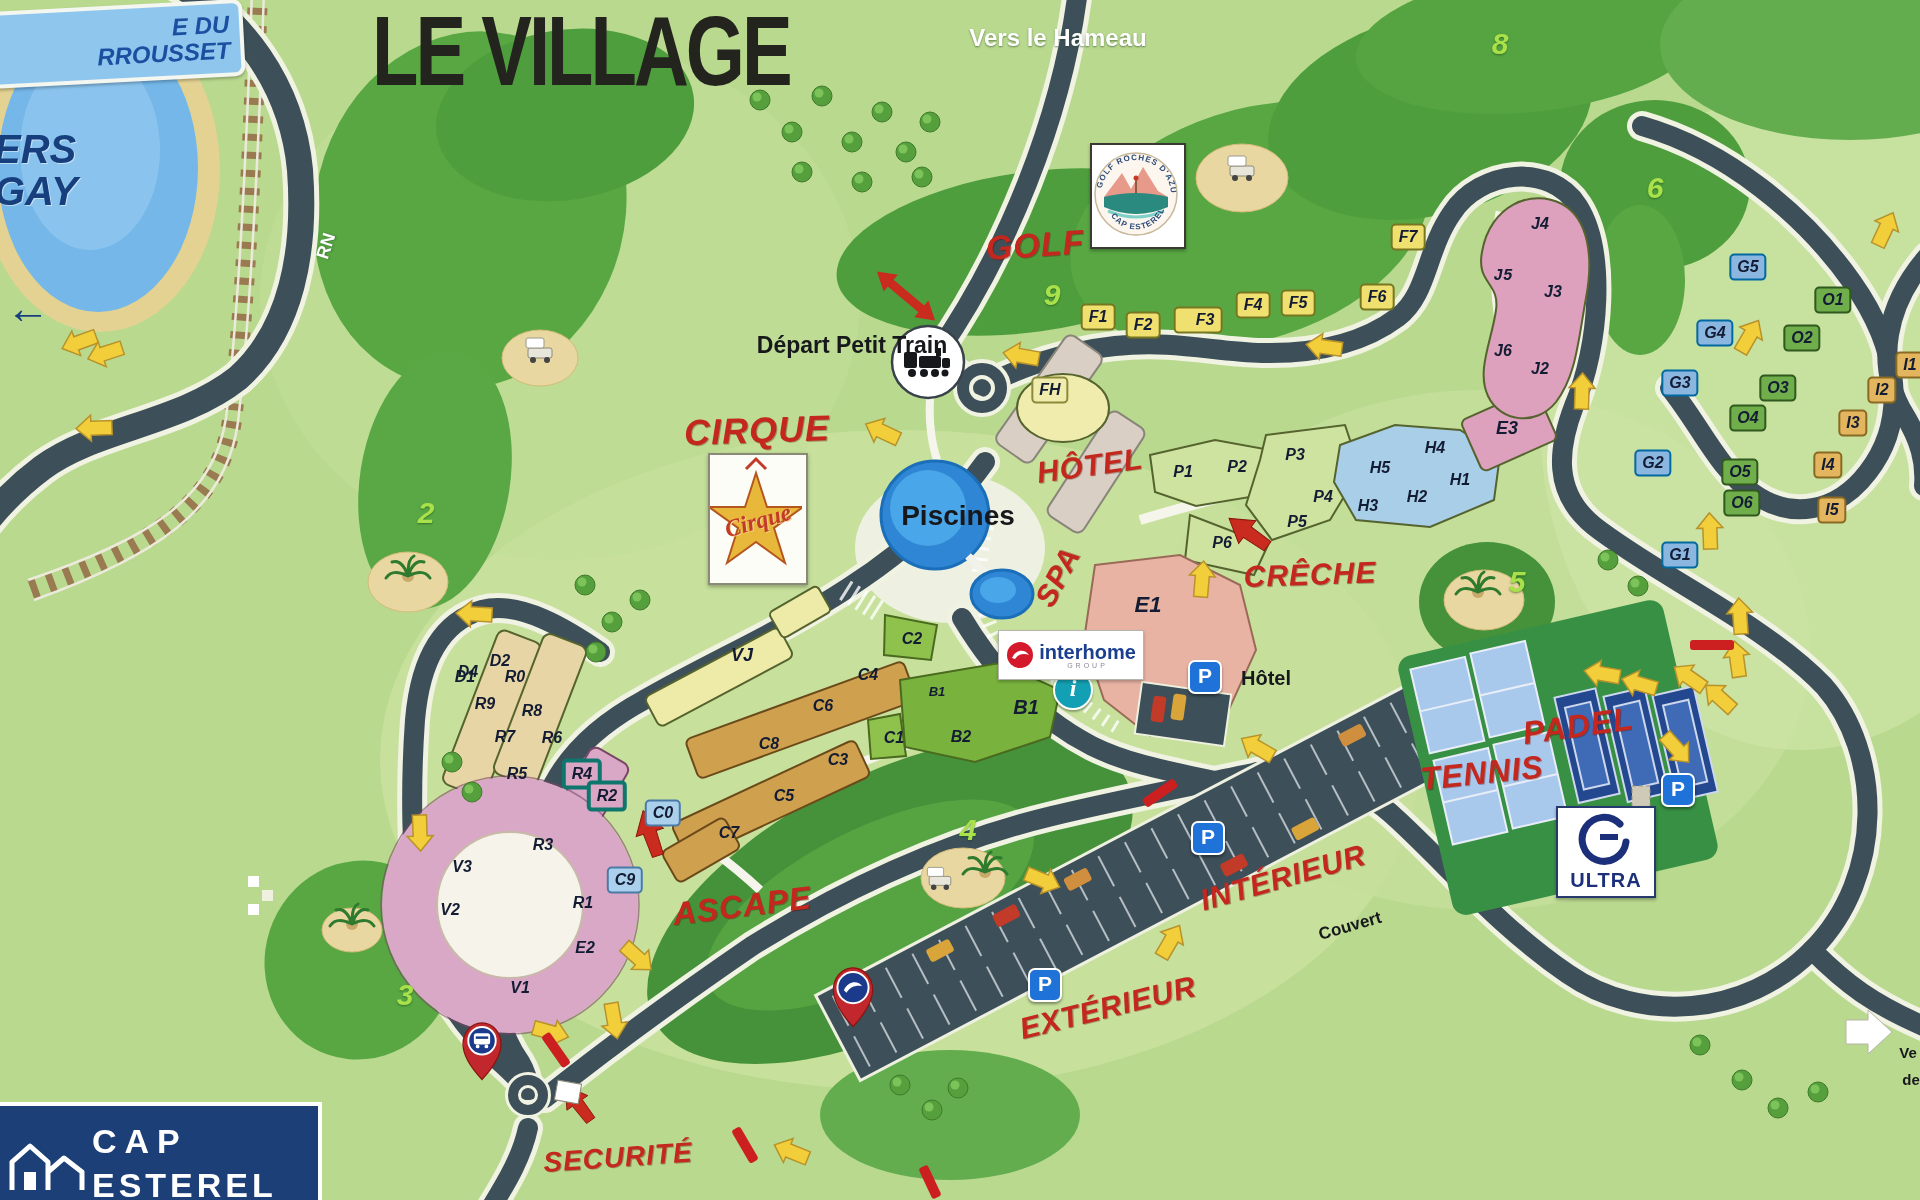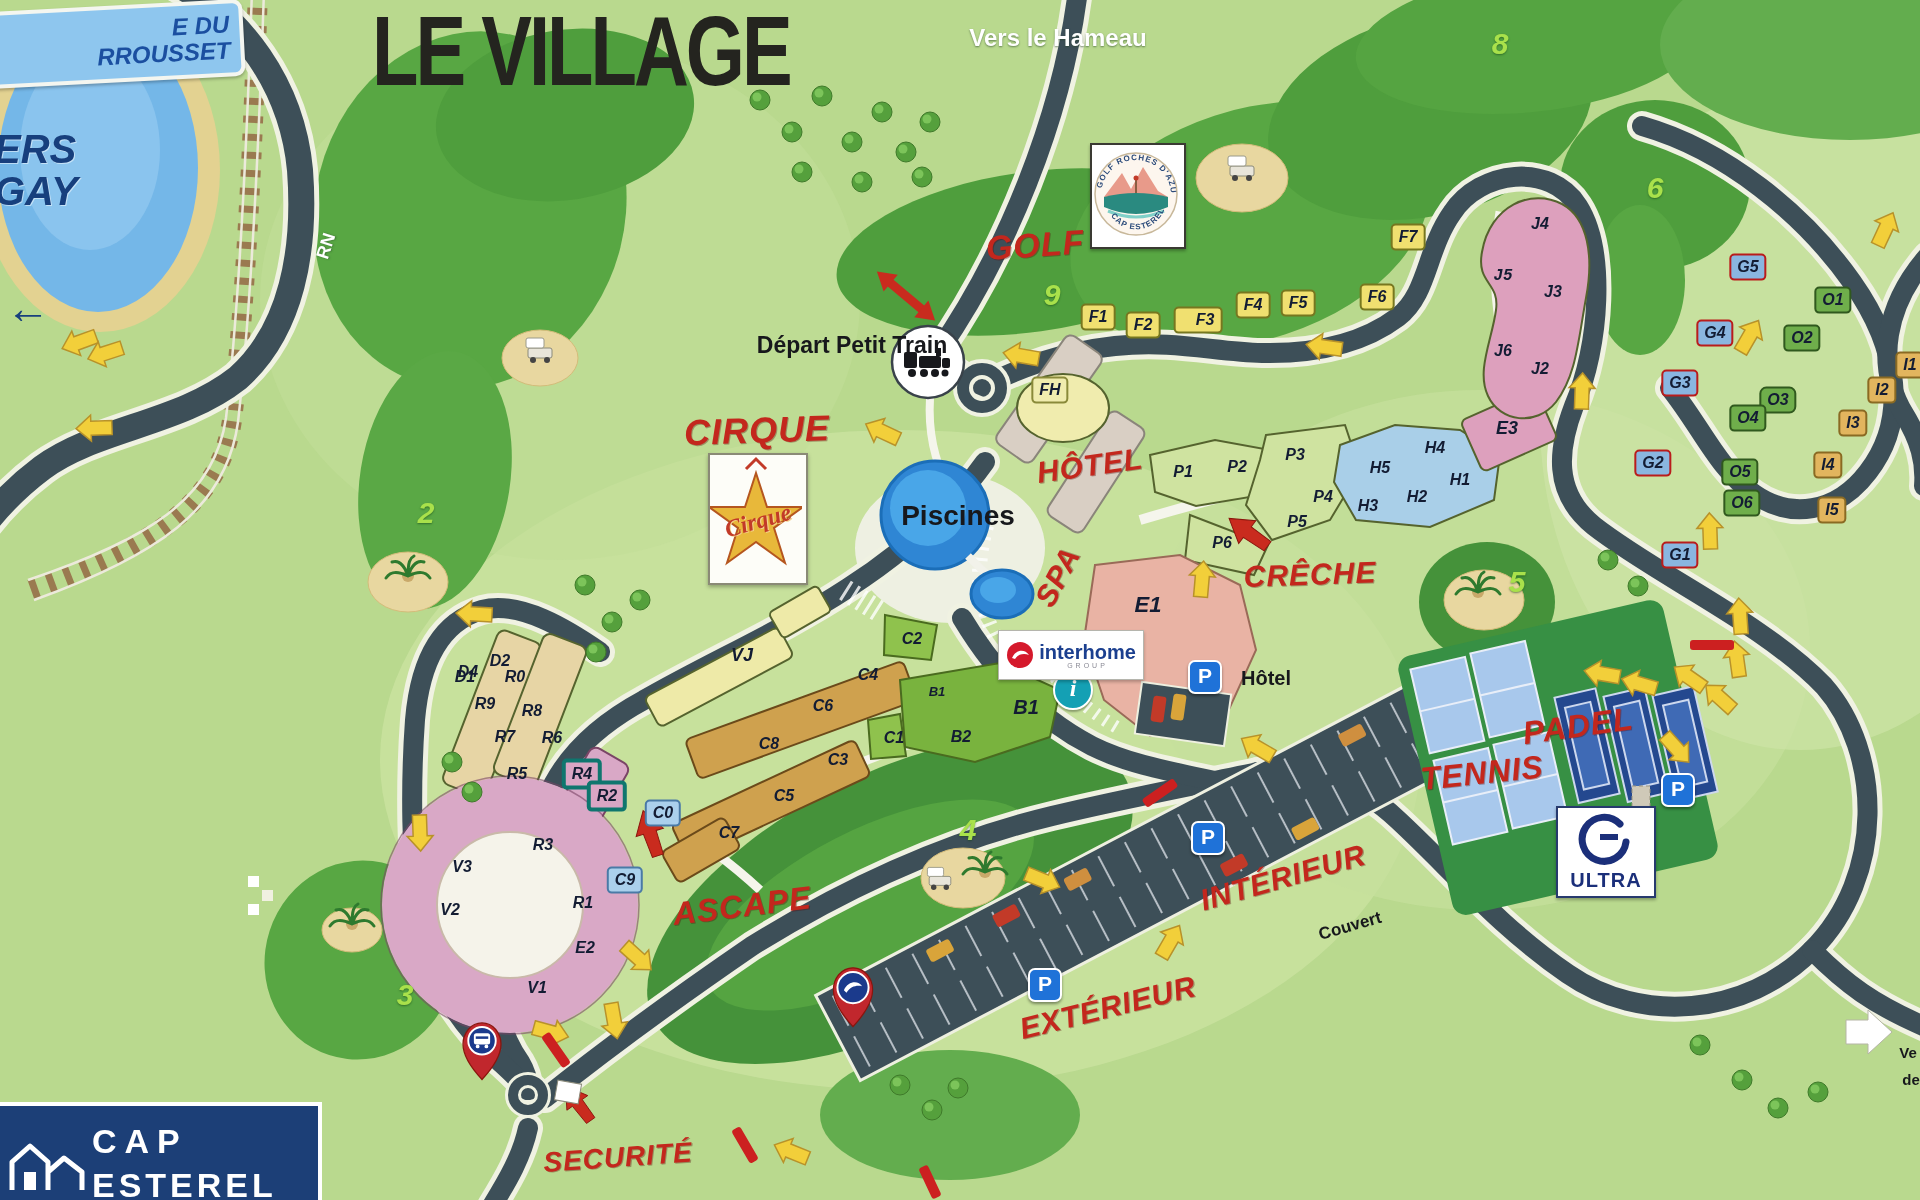--- a/index.html
+++ b/index.html
@@ -5,21 +5,21 @@
   html,body{margin:0;padding:0;background:#9db87a;}
   .map{position:relative;width:1920px;height:1200px;overflow:hidden;background:#b9d98e;
        font-family:"Liberation Sans",sans-serif;}
   .map svg.base{position:absolute;left:0;top:0;}
   
   .bld{position:absolute;transform:translate(-50%,-50%);
        font:italic 900 16px/1.05 "Liberation Sans",sans-serif;color:#131c33;
        padding:3px 6px;border-radius:5px;white-space:pre;text-align:center;}
   .bld.bare{background:none;border:none;padding:0;}
   .c-yellow{background:#f0e070;border:2px solid #77771f;}
-  .c-gblue{background:#8ab6e0;border:2px solid #b91c1c;}
+  .c-gblue{background:#8ab6e0;border:2px solid #0369a1;}
   .c-ogreen{background:#6fae4b;border:2px solid #30591e;}
   .c-itan{background:#e2b55e;border:2px solid #8a6a23;}
   .c-lblue{background:#abd0ec;border:2px solid #4a7aa6;}
   .c-pink{background:#d9a6c4;border:4px solid #0f766e;}
   .c-paleyellow{background:#f0ecae;border:2px solid #8a8a3a;}
   
   .poi{position:absolute;transform:translate(-50%,-50%);font-weight:900;line-height:1.02;}
   .p-red{color:#c3271d;font-style:italic;letter-spacing:1px;
          text-shadow:1px 1px 0 rgba(90,10,10,.35);}
   .p-black{color:#17181c;}
@@ -468,21 +468,21 @@
       <div class="bld bare" style="left: 1553px; top: 292px;">J3</div>
       <div class="bld bare" style="left: 1503px; top: 351px;">J6</div>
       <div class="bld bare" style="left: 1540px; top: 369px;">J2</div>
       <div class="bld c-gblue" style="left: 1748px; top: 267px;">G5</div>
       <div class="bld c-gblue" style="left: 1715px; top: 333px;">G4</div>
       <div class="bld c-gblue" style="left: 1680px; top: 383px;">G3</div>
       <div class="bld c-gblue" style="left: 1653px; top: 463px;">G2</div>
       <div class="bld c-gblue" style="left: 1680px; top: 555px;">G1</div>
       <div class="bld c-ogreen" style="left: 1833px; top: 300px;">O1</div>
       <div class="bld c-ogreen" style="left: 1802px; top: 338px;">O2</div>
-      <div class="bld c-ogreen" style="left: 1778px; top: 400px; border-radius: 7px;">O3</div>
+      <div class="bld c-ogreen" style="left: 1778px; top: 388px;">O3</div>
       <div class="bld c-ogreen" style="left: 1748px; top: 418px;">O4</div>
       <div class="bld c-ogreen" style="left: 1740px; top: 472px;">O5</div>
       <div class="bld c-ogreen" style="left: 1742px; top: 503px;">O6</div>
       <div class="bld c-itan" style="left: 1910px; top: 365px;">I1</div>
       <div class="bld c-itan" style="left: 1882px; top: 390px;">I2</div>
       <div class="bld c-itan" style="left: 1853px; top: 423px;">I3</div>
       <div class="bld c-itan" style="left: 1828px; top: 465px;">I4</div>
       <div class="bld c-itan" style="left: 1832px; top: 510px;">I5</div>
       <div class="bld bare" style="left: 468px; top: 653px; margin-top: 19px;">D4</div>
       <div class="bld bare" style="left: 500px; top: 661px;">D2</div>
@@ -493,21 +493,21 @@
       <div class="bld bare" style="left: 505px; top: 737px;">R7</div>
       <div class="bld bare" style="left: 552px; top: 738px;">R6</div>
       <div class="bld bare" style="left: 517px; top: 774px;">R5</div>
       <div class="bld c-pink" style="left: 582px; top: 774px;">R4</div>
       <div class="bld c-pink" style="left: 607px; top: 796px;">R2</div>
       <div class="bld c-lblue" style="left: 663px; top: 813px;">C0</div>
       <div class="bld c-lblue" style="left: 625px; top: 880px;">C9</div>
       <div class="bld bare" style="left: 543px; top: 845px;">R3</div>
       <div class="bld bare" style="left: 462px; top: 867px;">V3</div>
       <div class="bld bare" style="left: 450px; top: 910px;">V2</div>
-      <div class="bld bare" style="left: 520px; top: 988px; margin-left: 17px;">V1</div>
+      <div class="bld bare" style="left: 520px; top: 988px;">V1</div>
       <div class="bld bare" style="left: 583px; top: 903px;">R1</div>
       <div class="bld bare" style="left: 585px; top: 948px;">E2</div>
       <div class="bld bare" style="left: 742px; top: 655px; font-size: 18px;">VJ</div>
       <div class="bld bare" style="left: 868px; top: 675px;">C4</div>
       <div class="bld bare" style="left: 823px; top: 706px;">C6</div>
       <div class="bld bare" style="left: 769px; top: 744px;">C8</div>
       <div class="bld bare" style="left: 838px; top: 760px;">C3</div>
       <div class="bld bare" style="left: 784px; top: 796px;">C5</div>
       <div class="bld bare" style="left: 729px; top: 833px;">C7</div>
       <div class="bld bare" style="left: 912px; top: 639px;">C2</div>

